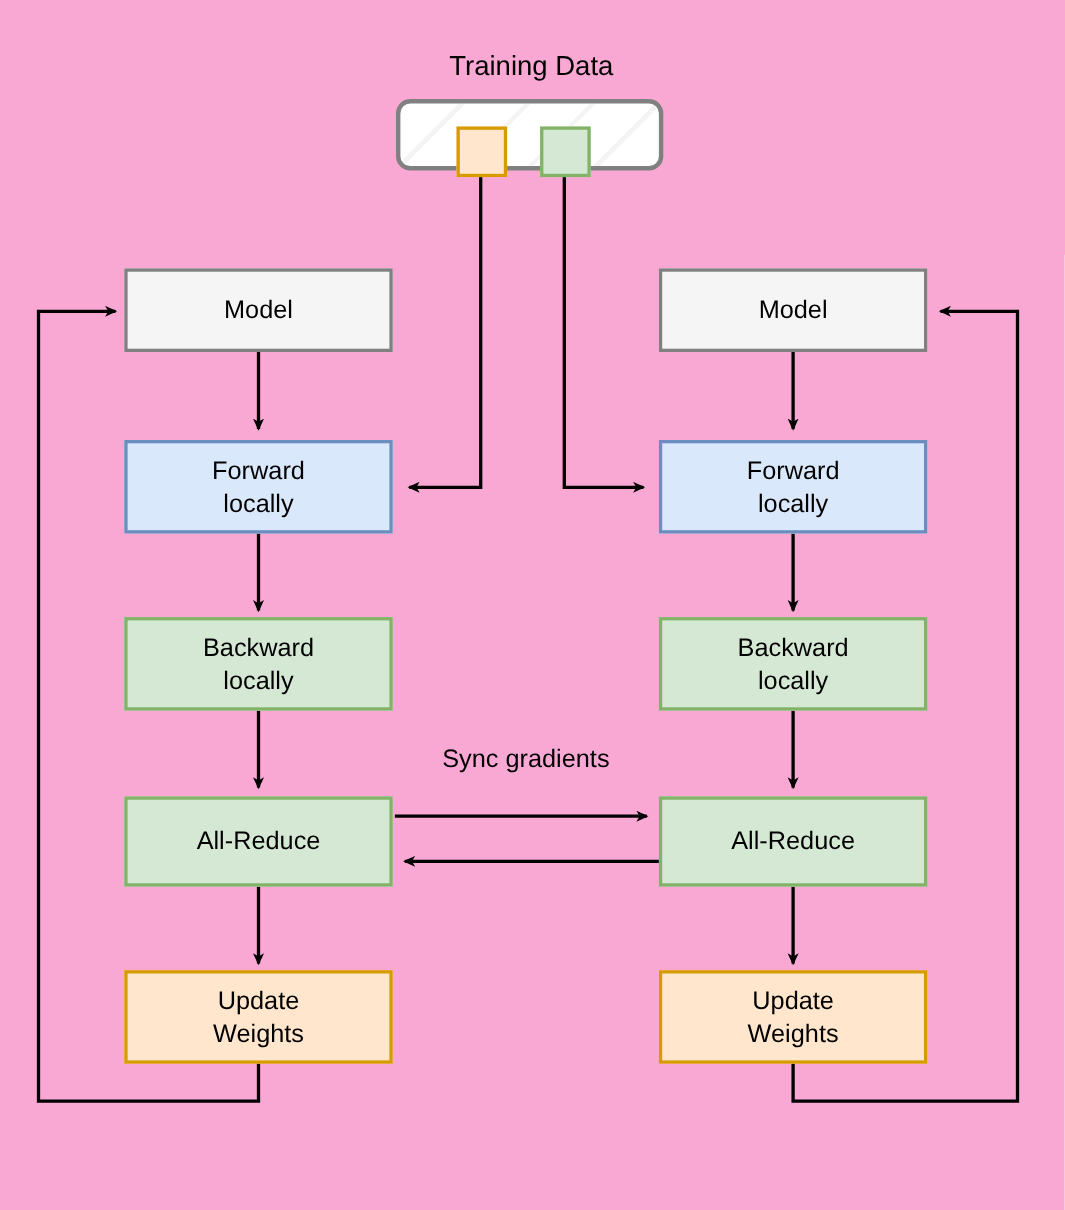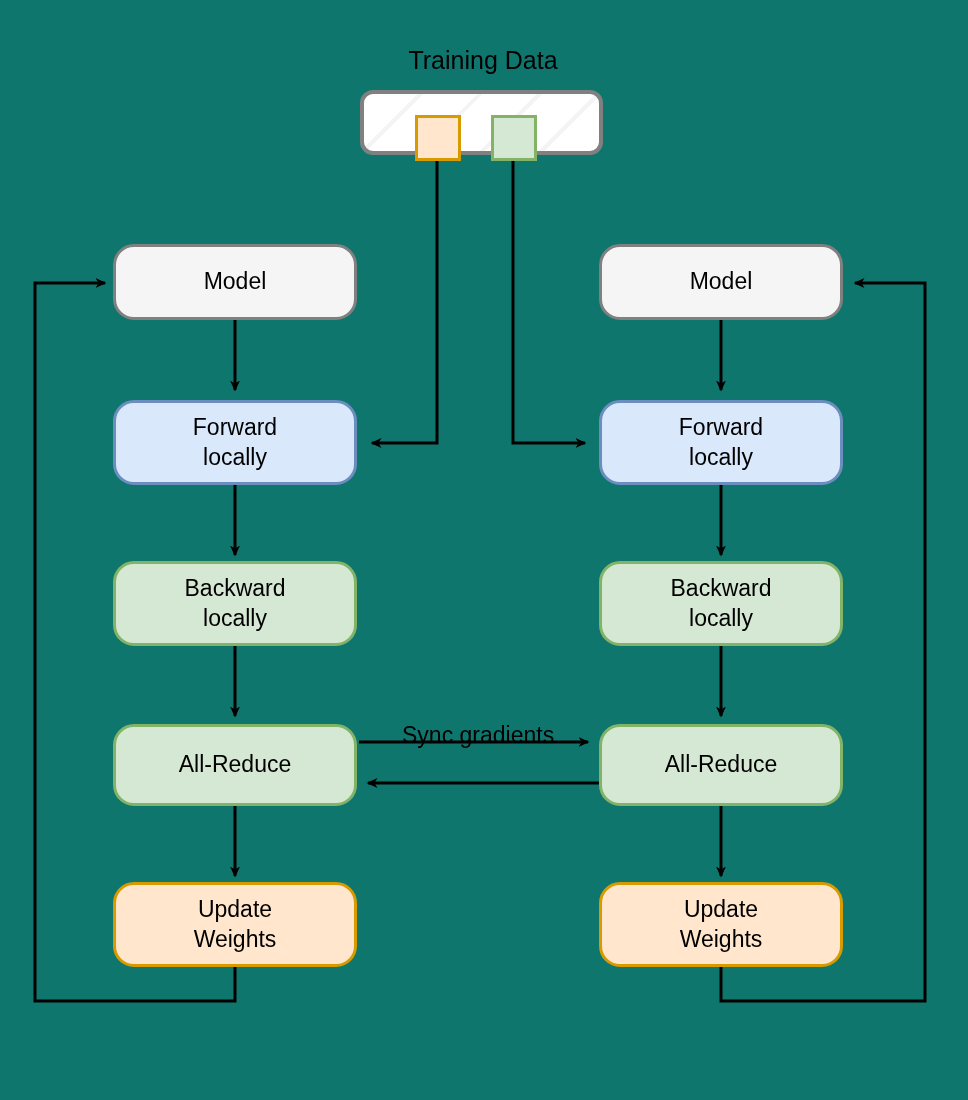--- a/index.html
+++ b/index.html
@@ -7,35 +7,35 @@
     padding: 0;
     background: #ffffff;
   }
   body {
     font-family: "Liberation Sans", sans-serif;
   }
   #canvas {
     position: relative;
     width: 968px;
     height: 1100px;
-    background: #0f766e;
+    background: #f9a8d4;
     overflow: hidden;
   }
   #edges {
     position: absolute;
     left: 0;
     top: 0;
     width: 968px;
     height: 1100px;
     pointer-events: none;
   }
   .node {
     position: absolute;
     box-sizing: border-box;
-    border-radius: 21px;
+    border-radius: 0;
     display: flex;
     align-items: center;
     justify-content: center;
     text-align: center;
     line-height: 1.28;
     color: #000000;
     font-size: 23px;
     border-width: 3px;
     border-style: solid;
     z-index: 3;
@@ -174,16 +174,16 @@
     <span class="node-label">All-Reduce</span>
   </div>
 
   <div class="node" style="left:599px; top:882px; width:244px; height:85px; background:#ffe6cc; border-color:#d79b00;">
     <span class="node-label">
       <span>Update</span><br>
       <span>Weights</span>
     </span>
   </div>
 
-  <div class="free-label" style="left:402px; top:676px;margin-top:46px;">Sync gradients</div>
+  <div class="free-label" style="left:402px; top:676px;">Sync gradients</div>
 
 
 </div>
 
 </body></html>

